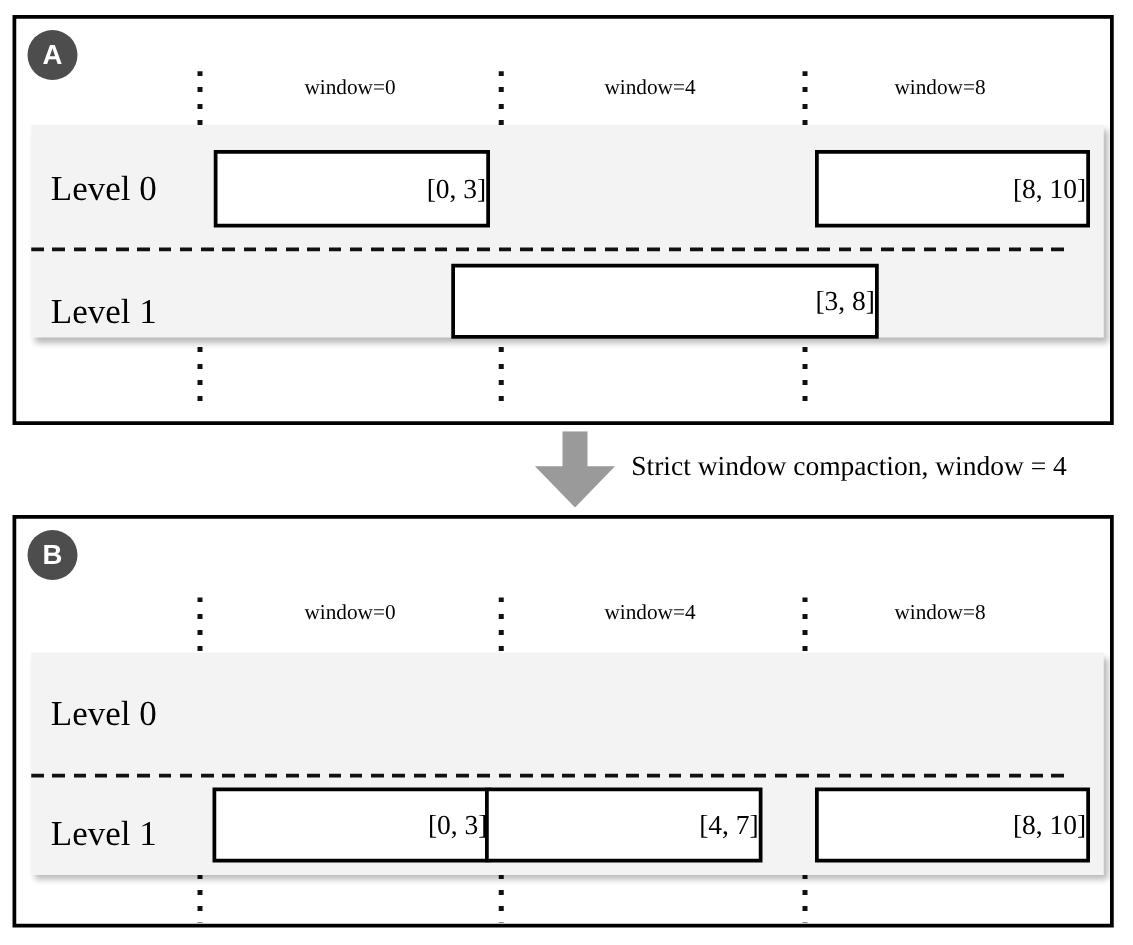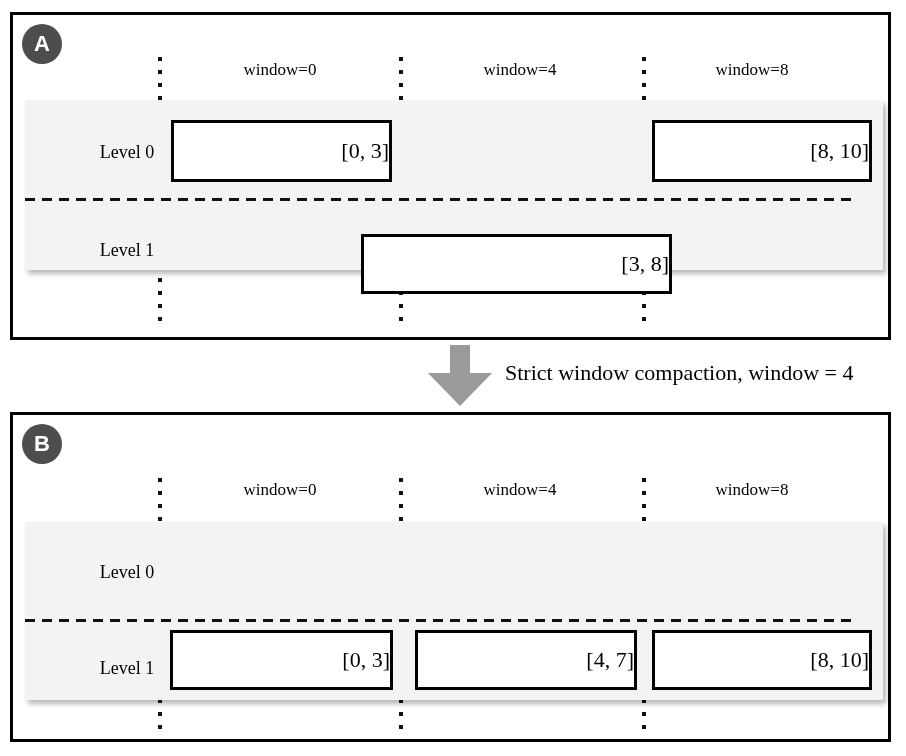--- a/index.html
+++ b/index.html
@@ -27,21 +27,21 @@
   }
   .gray-block{
     position:absolute;left:12px;width:858px;background:#f3f3f3;
     box-shadow:3px 4px 5px rgba(0,0,0,0.28);
   }
   .dashed-h{
     position:absolute;left:12px;width:828px;height:3px;
     background-image:repeating-linear-gradient(to right,#111 0,#111 10px,transparent 10px,transparent 17px);
   }
   .row-label{
-    position:absolute;transform:translate(-50%,-50%);font-size:18px;white-space:nowrap;margin-left:44px;
+    position:absolute;transform:translate(-50%,-50%);font-size:28px;white-space:nowrap;
   }
   .range-box{
     position:absolute;height:62px;background:#fff;border:3px solid #000;box-sizing:border-box;
     display:flex;align-items:center;justify-content:flex-end;font-size:22px;
   }
   .transition-arrow{position:absolute;left:428px;top:345px;width:64px;height:61px;}
   .transition-label{
     position:absolute;left:505px;top:373px;transform:translateY(-50%);
     font-size:22px;white-space:nowrap;
   }
@@ -65,21 +65,21 @@
 
   <div class="row-label" style="left:70px;top:137px;">Level 0</div>
   <div class="row-label" style="left:70px;top:235px;">Level 1</div>
 
   <div class="range-box" style="left:158px;top:105px;width:221px;">
     <span>[0, 3]</span>
   </div>
   <div class="range-box" style="left:639px;top:105px;width:220px;">
     <span>[8, 10]</span>
   </div>
-  <div class="range-box" style="left:348px;top:196px;width:311px;height:60px;margin-top:23px;">
+  <div class="range-box" style="left:348px;top:196px;width:342px;height:60px;">
     <span>[3, 8]</span>
   </div>
 </div>
 
 <svg class="transition-arrow" viewBox="0 0 64 61">
   <polygon points="22,0 42,0 42,28 64,28 32,61 0,28 22,28" fill="#9a9a9a"></polygon>
 </svg>
 <div class="transition-label">Strict window compaction, window = 4</div>
 
 <div class="panel" id="panel-b">
@@ -95,19 +95,19 @@
 
   <div class="gray-block" style="top:107px;height:178px;"></div>
   <div class="dashed-h" style="top:204px;"></div>
 
   <div class="row-label" style="left:70px;top:157px;">Level 0</div>
   <div class="row-label" style="left:70px;top:253px;">Level 1</div>
 
   <div class="range-box" style="left:157px;top:215px;width:223px;height:60px;">
     <span>[0, 3]</span>
   </div>
-  <div class="range-box" style="left:402px;top:215px;width:222px;height:60px;">
+  <div class="range-box" style="left:375px;top:215px;width:222px;height:60px;">
     <span>[4, 7]</span>
   </div>
   <div class="range-box" style="left:639px;top:215px;width:220px;height:60px;">
     <span>[8, 10]</span>
   </div>
 </div>
 
 </body></html>

